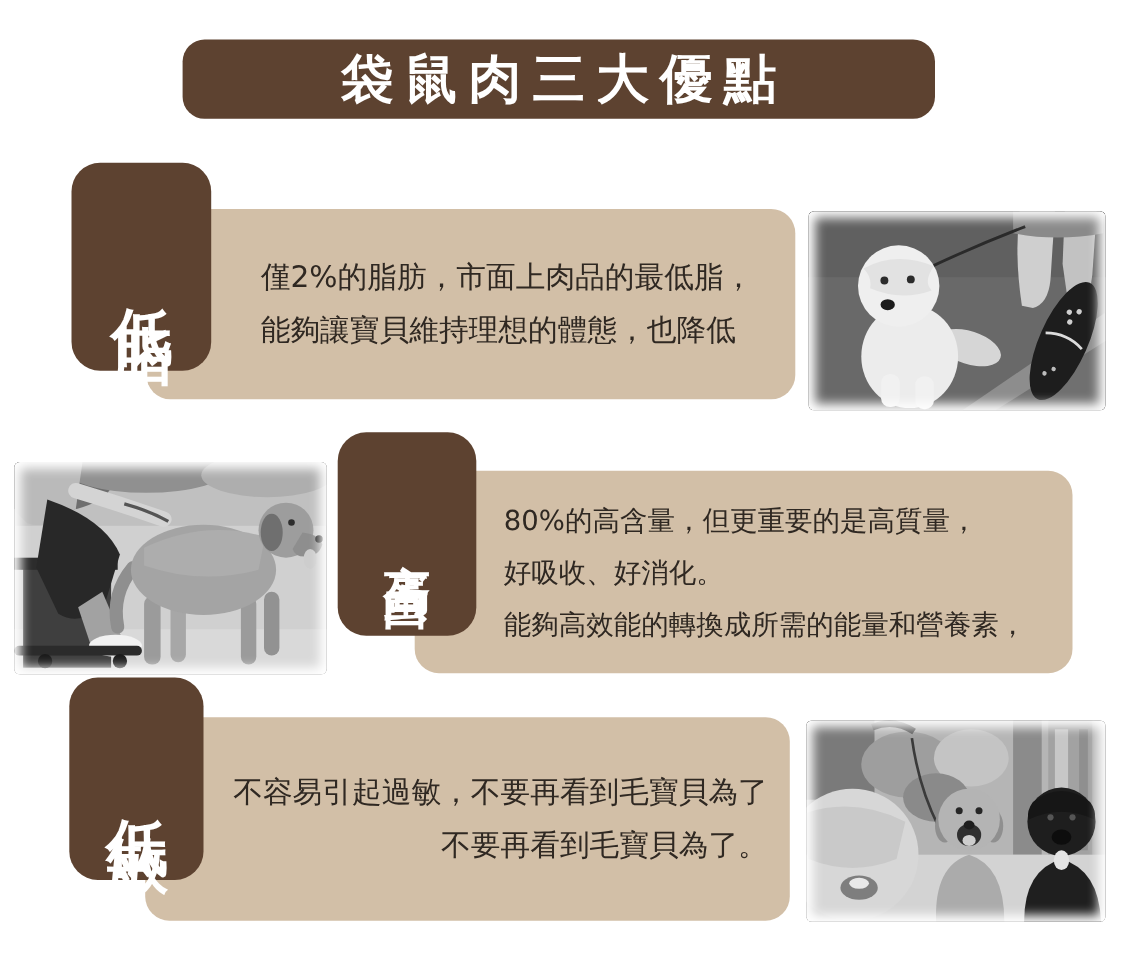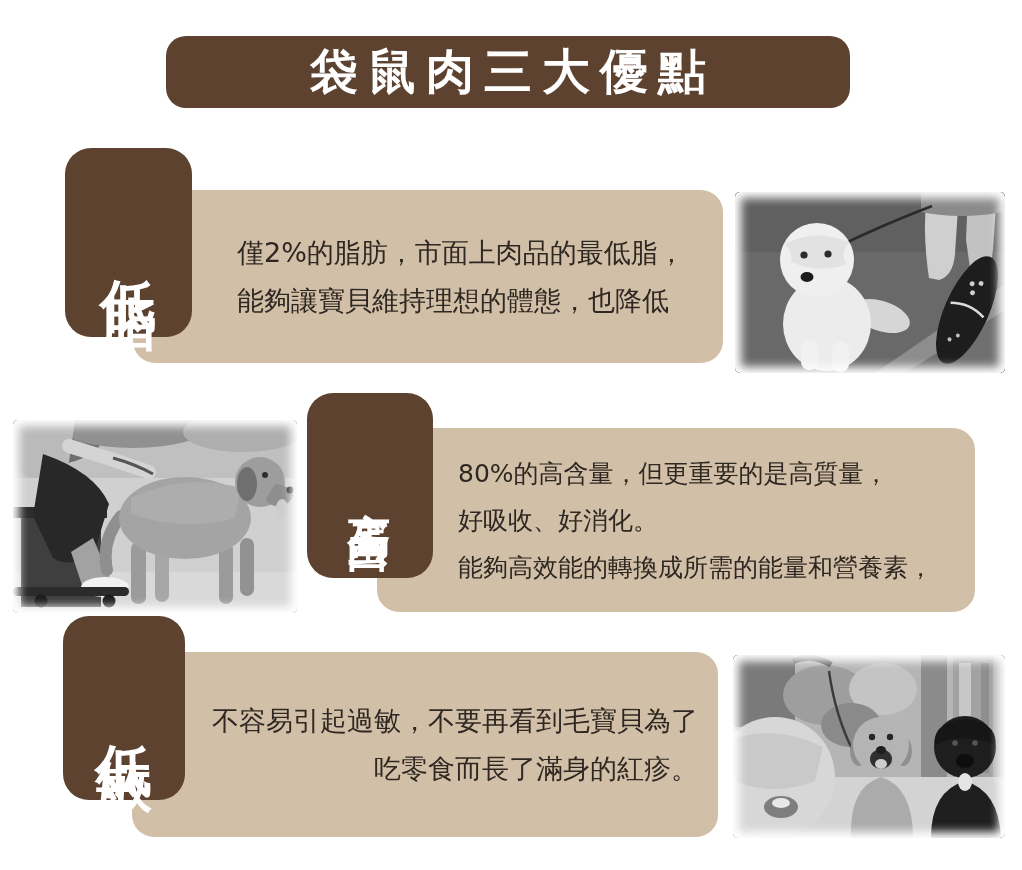--- a/index.html
+++ b/index.html
@@ -146,21 +146,21 @@
     <div class="line">80%的高含量，但更重要的是高質量，</div>
     <div class="line">好吸收、好消化。</div>
     <div class="line">能夠高效能的轉換成所需的能量和營養素，</div>
   </div>
   <div class="label-box" id="label2">
     <span class="label-text">高蛋白</span>
   </div>
 
   <div class="text-box" id="text3">
     <div class="line">不容易引起過敏，不要再看到毛寶貝為了</div>
-    <div class="line">吃零食而長了滿身的紅疹。</div>
+    <div class="line">不要再看到毛寶貝為了。</div>
   </div>
   <div class="label-box" id="label3">
     <span class="label-text">低敏</span>
   </div>
   <div class="photo" id="photo3" title="black-and-white photo: three dogs in a row — shaggy dog, golden retriever, black poodle">
     <svg viewBox="0 0 272 183" preserveAspectRatio="none">
       <rect width="272" height="183" fill="#b5b5b5"></rect>
       <g>
         <rect x="188" y="0" width="26" height="122" fill="#8b8b8b"></rect>
         <rect x="220" y="0" width="40" height="132" fill="#a2a2a2"></rect>

